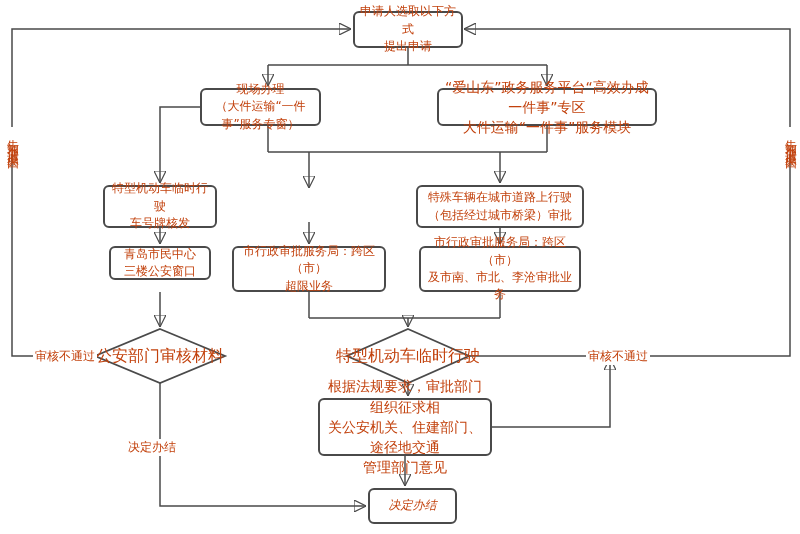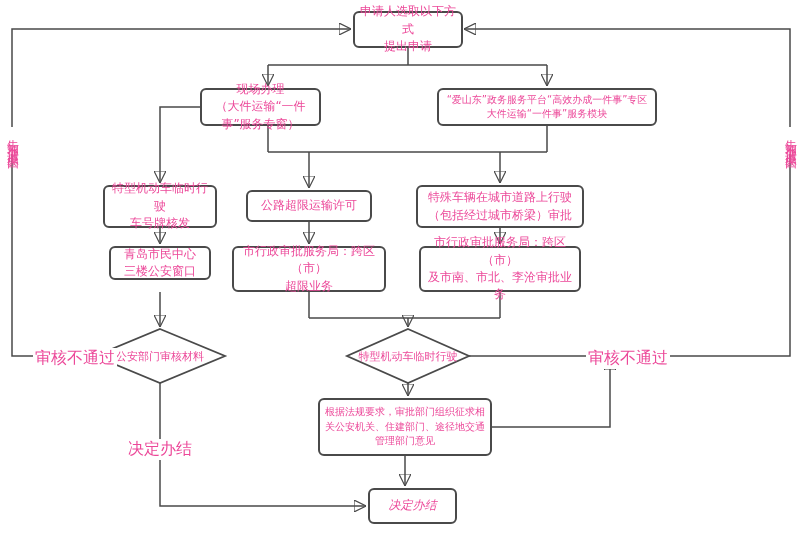--- a/index.html
+++ b/index.html
@@ -1,38 +1,38 @@
 <!DOCTYPE html>
 <html><head>
 <meta charset="utf-8">
 <style>
   html,body { margin:0; padding:0; background:#ffffff; }
   #canvas {
     position:relative; width:800px; height:534px; background:#ffffff;
     font-family:"DejaVu Sans","Liberation Sans",sans-serif;
-    color:#ec4899; overflow:hidden;
+    color:#c2410c; overflow:hidden;
   }
   #edges { position:absolute; left:0; top:0; width:800px; height:534px; }
   #edges path, #edges polygon { stroke:#4a4a4a; fill:none; }
   #edges polygon { fill:#ffffff; }
   .node {
     position:absolute; box-sizing:border-box;
     border:2px solid #4a4a4a; border-radius:6px; background:#ffffff;
     display:flex; align-items:center; justify-content:center;
     text-align:center; font-size:12px; line-height:1.45;
     white-space:pre-line; padding:2px 3px;
   }
-  .node.small { font-size:10px; }
+  .node.small { font-size:14px; }
   .diamond-label {
-    position:absolute; text-align:center; font-size:11px;
+    position:absolute; text-align:center; font-size:16px;
     display:flex; align-items:center; justify-content:center;
     white-space:nowrap;
   }
   .edge-label {
-    position:absolute; background:#ffffff; font-size:16px;
+    position:absolute; background:#ffffff; font-size:12px;
     padding:0 2px; white-space:nowrap;
   }
   .vlabel {
     position:absolute; background:#ffffff; font-size:12px;
     writing-mode:vertical-rl; letter-spacing:3px; padding:3px 0;
     white-space:pre;
   }
 </style>
 </head>
 <body>
@@ -74,21 +74,20 @@
 
   <div class="node" style="left:200px; top:88px; width:121px; height:38px;">现场办理
 （大件运输“一件事”服务专窗）</div>
 
   <div class="node small" style="left:437px; top:88px; width:220px; height:38px;">“爱山东”政务服务平台“高效办成一件事”专区
 大件运输“一件事”服务模块</div>
 
   <div class="node" style="left:103px; top:185px; width:114px; height:43px;">特型机动车临时行驶
 车号牌核发</div>
 
-  <div class="node" style="left:246px; top:190px; width:126px; height:32px;">公路超限运输许可</div>
 
   <div class="node" style="left:416px; top:185px; width:168px; height:43px;">特殊车辆在城市道路上行驶
 （包括经过城市桥梁）审批</div>
 
   <div class="node" style="left:109px; top:246px; width:102px; height:34px;">青岛市民中心
 三楼公安窗口</div>
 
   <div class="node" style="left:232px; top:246px; width:154px; height:46px;">市行政审批服务局：跨区（市）
 超限业务</div>
 

